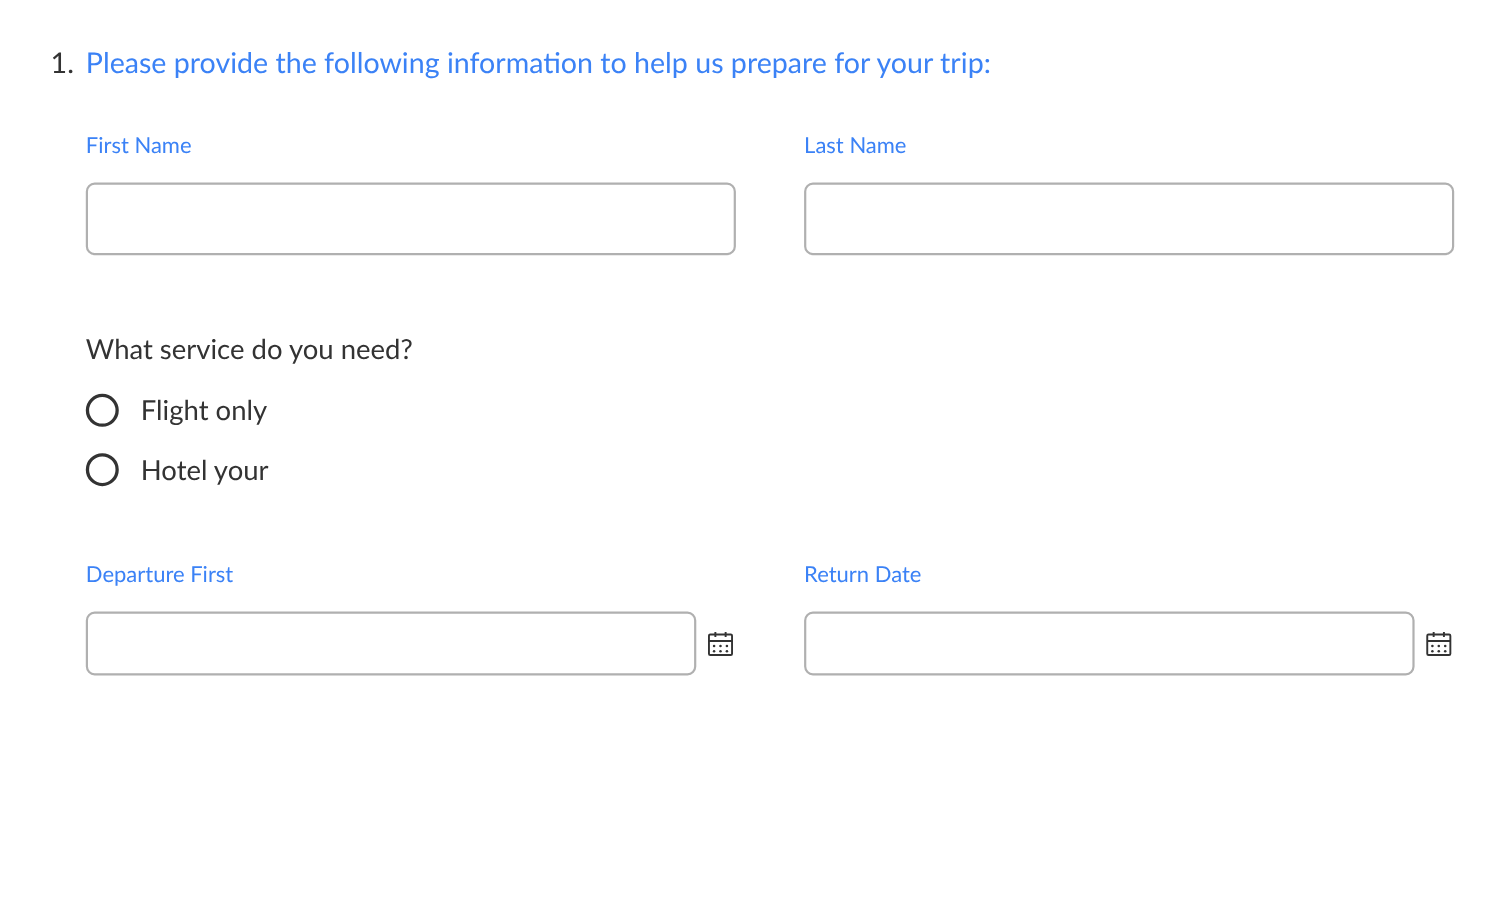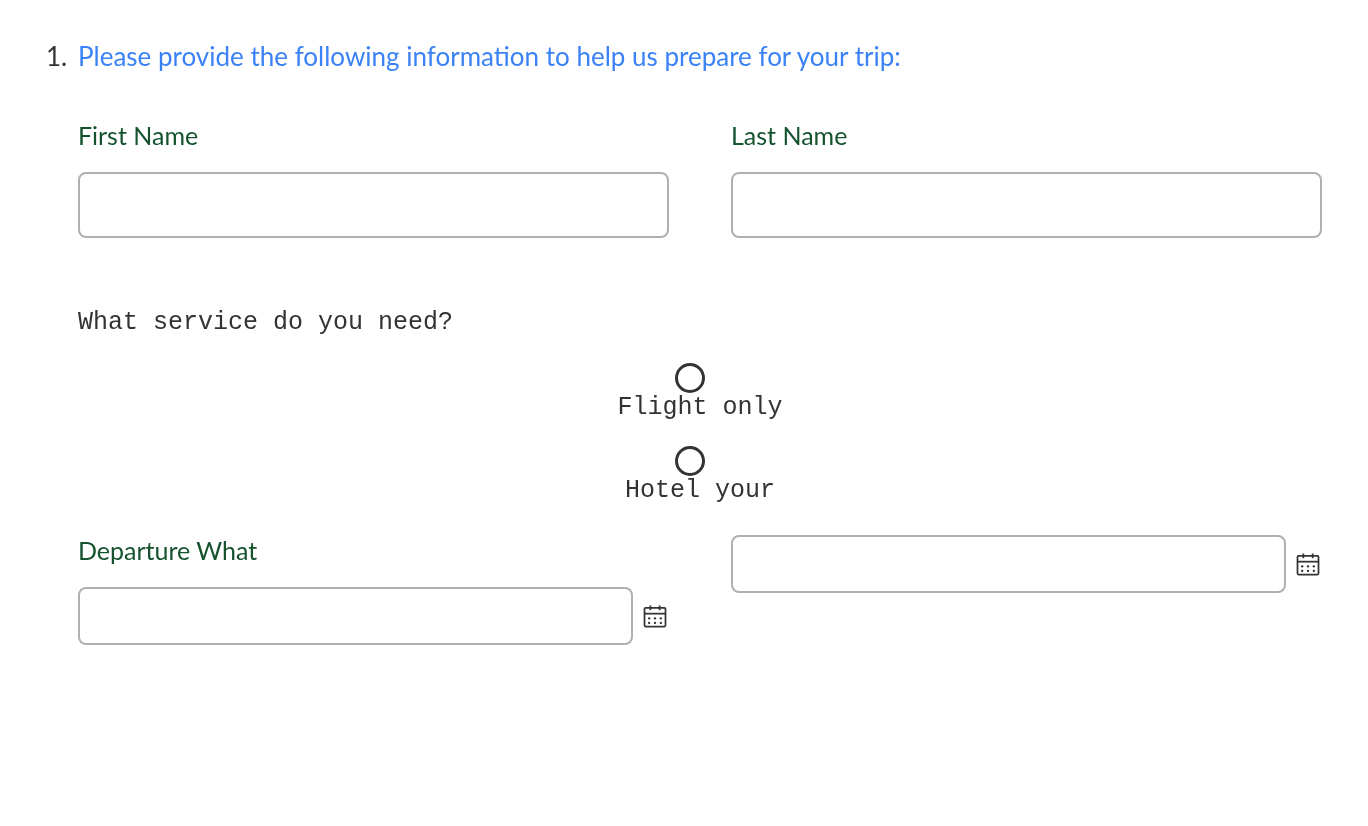--- a/index.html
+++ b/index.html
@@ -38,49 +38,47 @@
       margin-bottom: 70px;
     }
     .two-col.dates {
       margin-bottom: 0;
     }
     .col {
       flex: 1;
       max-width: 600px;
     }
     .field-label {
-      font-size: 25px;
-      color: #14532d;
+      font-size: 20px;
+      color: #3b82f6;
       margin-bottom: 22px;
       display: block;
     }
     .text-input {
       width: 100%;
       height: 66px;
       border: 2px solid #b0b0b0;
       border-radius: 8px;
       font-size: 22px;
       padding: 0 16px;
       background: #ffffff;
     }
     .service-section {
-      margin-bottom: 30px;
-      font-family: Liberation Mono, monospace;
+      margin-bottom: 68px;
     }
     .service-label {
       font-size: 25px;
       color: #333333;
       margin-bottom: 26px;
     }
     .radio-option {
       display: flex;
       align-items: center;
       margin-bottom: 24px;
       cursor: pointer;
-      flex-direction: column;
     }
     .radio-circle {
       width: 30px;
       height: 30px;
       border: 3px solid #333333;
       border-radius: 50%;
       margin-right: 20px;
       flex-shrink: 0;
       position: relative;
     }
@@ -140,38 +138,39 @@
 
     <div class="radio-option">
       <div class="radio-circle"></div>
       <div class="radio-text">Hotel your</div>
     </div>
 
   </div>
 
   <div class="two-col dates">
     <div class="col">
-      <label class="field-label">Departure What</label>
+      <label class="field-label">Departure First</label>
       <div class="date-row">
         <input type="text" class="date-input" value="" style="">
         <svg class="calendar-icon" viewBox="0 0 24 24" fill="none" stroke="#333333" stroke-width="1.5">
           <rect x="3" y="5" width="18" height="16" rx="1"></rect>
           <line x1="3" y1="10" x2="21" y2="10"></line>
           <line x1="8" y1="3" x2="8" y2="7"></line>
           <line x1="16" y1="3" x2="16" y2="7"></line>
           <line x1="7" y1="14" x2="7" y2="14" stroke-width="2" stroke-linecap="round"></line>
           <line x1="12" y1="14" x2="12" y2="14" stroke-width="2" stroke-linecap="round"></line>
           <line x1="17" y1="14" x2="17" y2="14" stroke-width="2" stroke-linecap="round"></line>
           <line x1="7" y1="18" x2="7" y2="18" stroke-width="2" stroke-linecap="round"></line>
           <line x1="12" y1="18" x2="12" y2="18" stroke-width="2" stroke-linecap="round"></line>
           <line x1="17" y1="18" x2="17" y2="18" stroke-width="2" stroke-linecap="round"></line>
         </svg>
       </div>
     </div>
     <div class="col">
+      <label class="field-label">Return Date</label>
       <div class="date-row">
         <input type="text" class="date-input" value="" style="">
         <svg class="calendar-icon" viewBox="0 0 24 24" fill="none" stroke="#333333" stroke-width="1.5">
           <rect x="3" y="5" width="18" height="16" rx="1"></rect>
           <line x1="3" y1="10" x2="21" y2="10"></line>
           <line x1="8" y1="3" x2="8" y2="7"></line>
           <line x1="16" y1="3" x2="16" y2="7"></line>
           <line x1="7" y1="14" x2="7" y2="14" stroke-width="2" stroke-linecap="round"></line>
           <line x1="12" y1="14" x2="12" y2="14" stroke-width="2" stroke-linecap="round"></line>
           <line x1="17" y1="14" x2="17" y2="14" stroke-width="2" stroke-linecap="round"></line>

